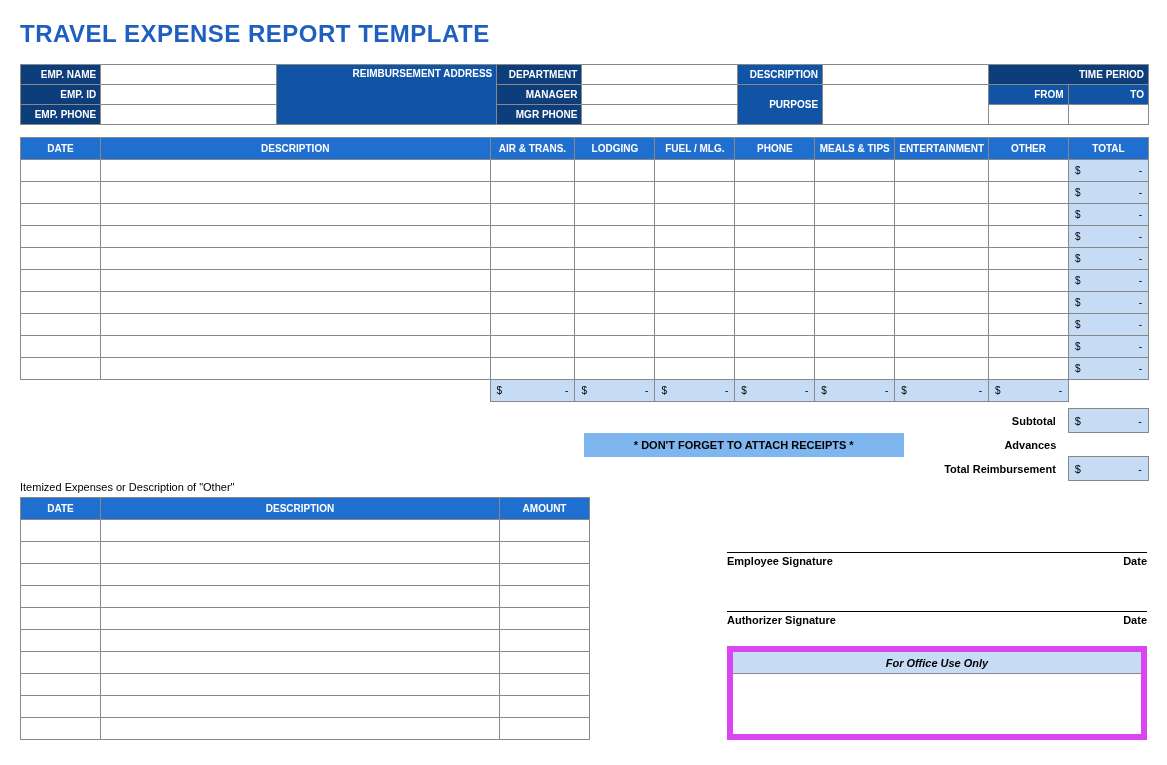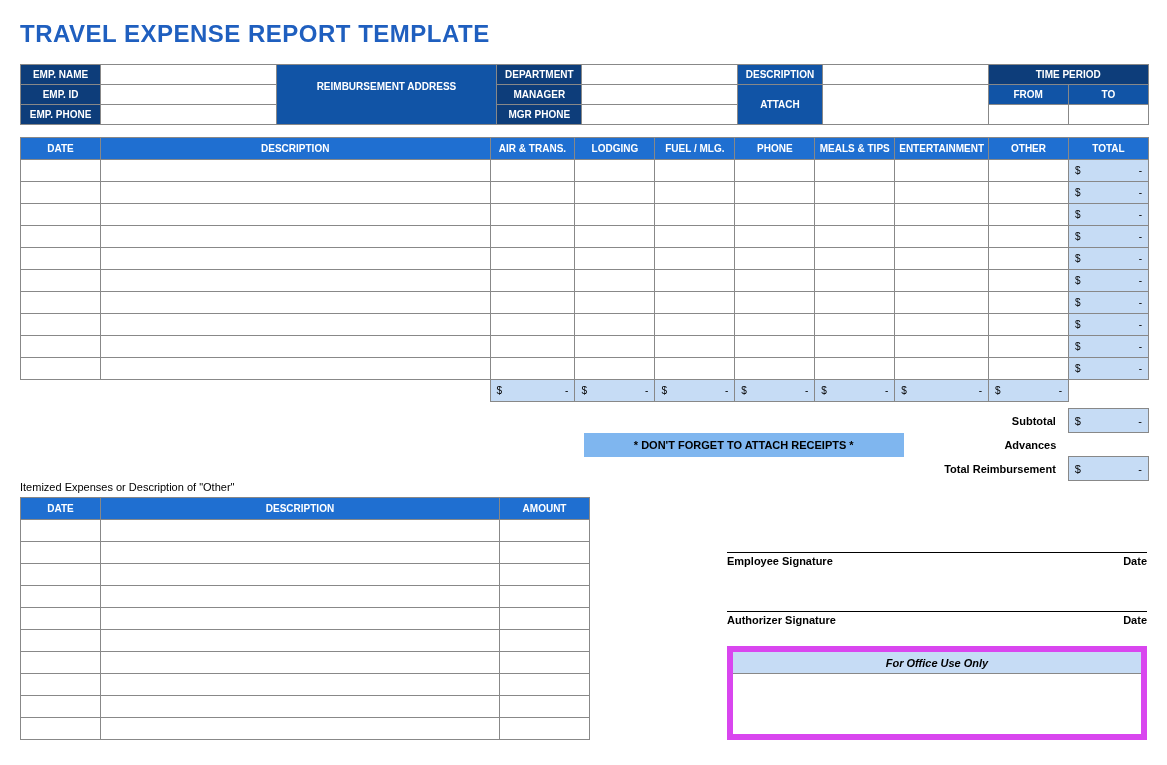--- a/index.html
+++ b/index.html
@@ -3,21 +3,21 @@
 <meta charset="utf-8">
 <style>
 * { box-sizing: border-box; margin: 0; padding: 0; }
 body { font-family: Arial, sans-serif; background: #fff; padding: 20px; font-size: 11px; color: #000; width: 1167px; }
 .title { font-family: 'Arial Black', Arial, sans-serif; font-size: 24px; font-weight: 900; color: #1f5fbf; letter-spacing: 0.5px; margin-bottom: 16px; }
 table { border-collapse: collapse; }
 td, th { border: 1px solid #888; height: 22px; box-sizing: border-box; }
 .hcell { background: #1154a6; color:#fff; font-weight:bold; text-align:center; font-size:10px; padding:0 4px; white-space:nowrap; }
 .hcell-dark { background:#0d3d7a; }
 .vcell { background:#fff; }
-.info-table td { height:20px; }
+.info-table td { height:20px;text-align:right; }
 
 
 .main-table { width: 1129px; }
 .main-table th { background:#1f6fd1; color:#fff; font-weight:bold; font-size:10px; text-align:center; padding:0 4px; height:22px; }
 .main-table td { height:22px; background:#fff; }
 .main-table td.total-cell { background:#c6dcf5; text-align:left; padding:0 6px; font-size:10px; position:relative; }
 .main-table td.total-cell .dollar{ float:left; }
 .main-table td.total-cell .dash{ float:right; }
 
 
@@ -52,33 +52,33 @@
 
 
 <div class="title">TRAVEL EXPENSE REPORT TEMPLATE</div>
 
 
 <table class="info-table" style="width:1129px;">
 <tbody>
       <tr>
   <td class="hcell hcell-dark" style="width:80px">EMP. NAME</td>
   <td class="vcell" style="width:175px"></td>
-  <td class="hcell" rowspan="3" style="width:220px;vertical-align:top;padding-top:16px;">REIMBURSEMENT ADDRESS</td>
+  <td class="hcell" rowspan="3" style="width:220px;vertical-align:top;padding-top:3px;">REIMBURSEMENT ADDRESS</td>
   <td class="hcell hcell-dark" style="width:85px">DEPARTMENT</td>
   <td class="vcell" style="width:155px"></td>
   <td class="hcell" style="width:85px">DESCRIPTION</td>
   <td class="vcell" style="width:165px"></td>
   <td class="hcell hcell-dark" colspan="2" style="width:160px">TIME PERIOD</td>
 </tr>
 <tr>
   <td class="hcell hcell-dark">EMP. ID</td>
   <td class="vcell"></td>
   <td class="hcell hcell-dark">MANAGER</td>
   <td class="vcell"></td>
-  <td class="hcell" rowspan="2">ATTACH</td>
+  <td class="hcell" rowspan="2">PURPOSE</td>
   <td class="vcell" rowspan="2"></td>
   <td class="hcell" style="width:80px">FROM</td>
   <td class="hcell" style="width:80px">TO</td>
 </tr>
 <tr>
   <td class="hcell hcell-dark">EMP. PHONE</td>
   <td class="vcell"></td>
   <td class="hcell hcell-dark">MGR PHONE</td>
   <td class="vcell"></td>
   <td class="vcell"></td>

